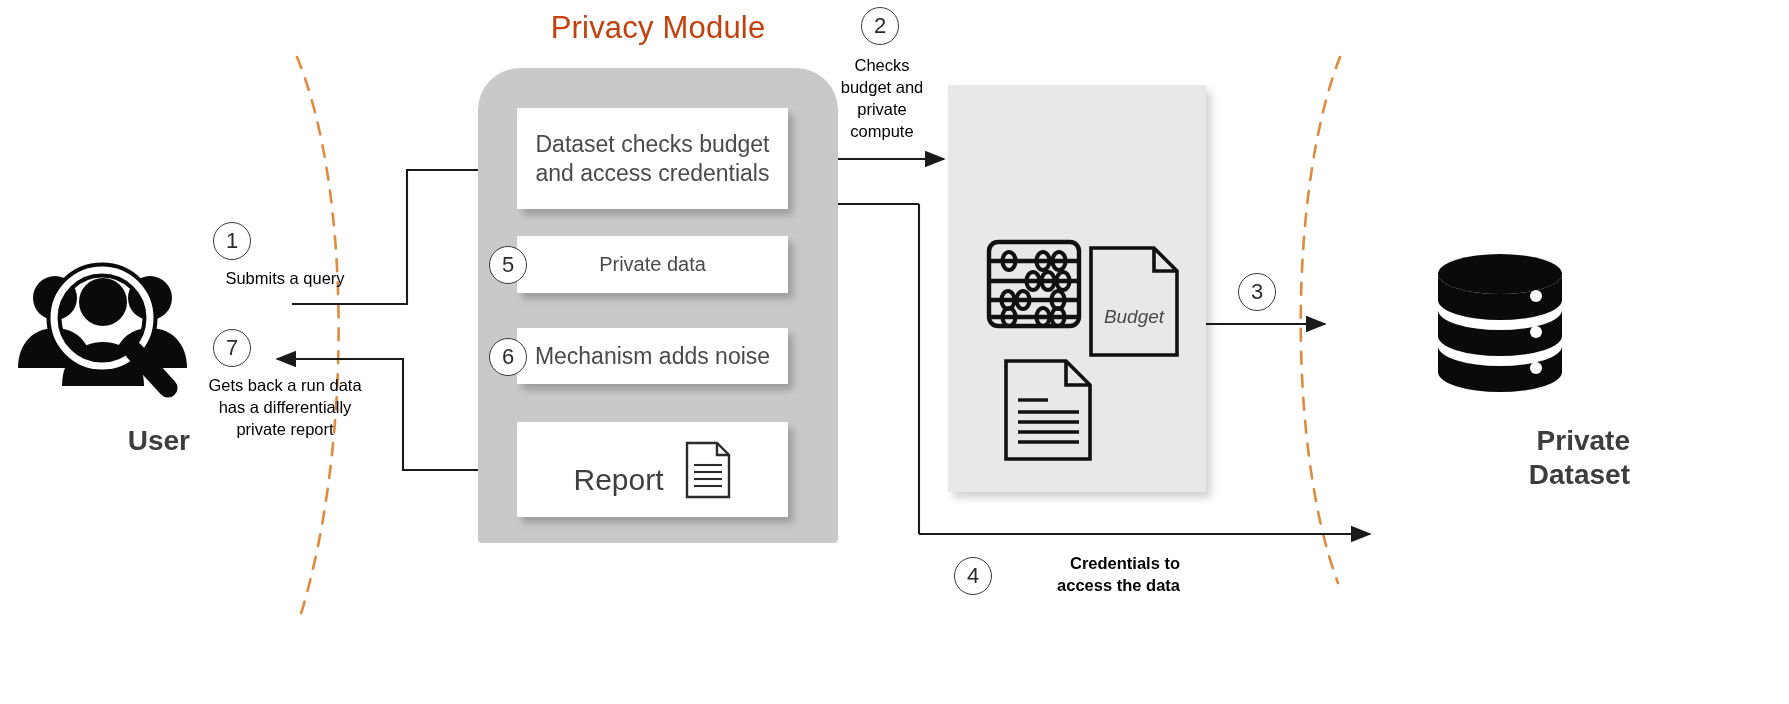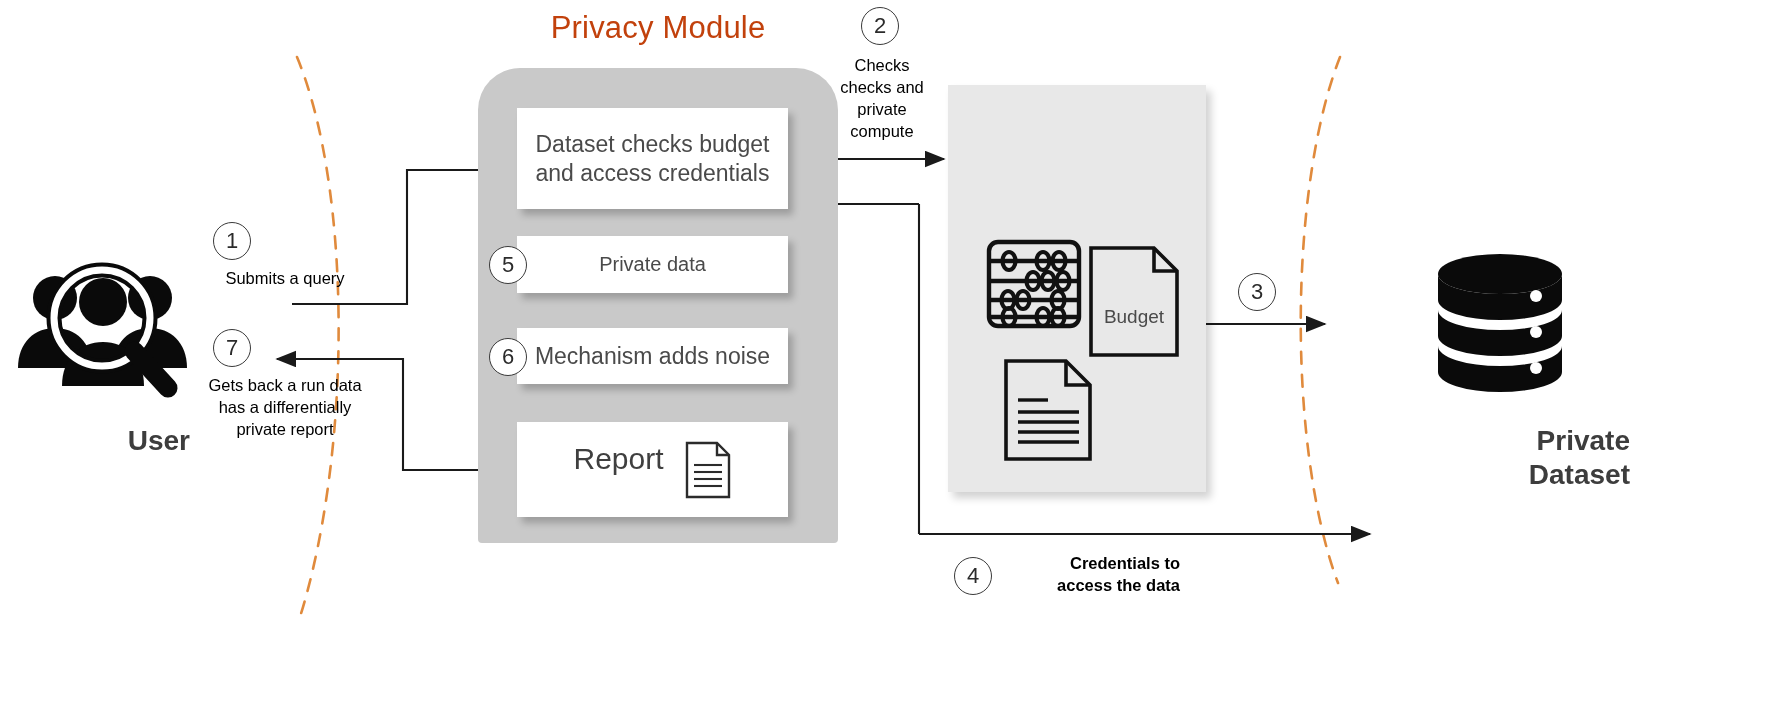--- a/index.html
+++ b/index.html
@@ -14,21 +14,21 @@
   .pmtitle{position:absolute;left:478px;top:10px;width:360px;text-align:center;
            font-size:31px;color:#c2410c;letter-spacing:.2px;}
 
   .pbox{position:absolute;background:#ffffff;box-shadow:5px 6px 7px rgba(0,0,0,.22);
         display:flex;align-items:center;justify-content:center;text-align:center;
         color:#4a4a4a;font-size:23px;line-height:1.22;}
   #box-dataset{left:517px;top:108px;width:271px;height:101px;}
   #box-private{left:517px;top:236px;width:271px;height:57px;font-size:20px;justify-content:center;}
   #box-mech{left:517px;top:328px;width:271px;height:56px;font-size:23px;}
   #box-report{left:517px;top:422px;width:271px;height:95px;}
-  #box-report .rpt-inner{display:flex;align-items:flex-start;gap:20px;}
+  #box-report .rpt-inner{display:flex;align-items:flex-end;gap:20px;}
   #box-report .rpt-label{font-size:30px;color:#3f3f3f;}
 
   
   .stepc{position:absolute;width:36px;height:36px;border-radius:50%;
          border:1.6px solid #3a3a3a;background:transparent;
          display:flex;align-items:center;justify-content:center;
          font-size:22px;color:#2b2b2b;}
   .stepc.filled{background:#ffffff;}
   #step5{left:489px;top:246px;}
   #step6{left:489px;top:338px;}
@@ -154,21 +154,21 @@
       <ellipse cx="78" cy="43" rx="6.5" ry="9"></ellipse>
       <ellipse cx="23" cy="62" rx="6.5" ry="9"></ellipse>
       <ellipse cx="38" cy="62" rx="6.5" ry="9"></ellipse>
       <ellipse cx="73" cy="62" rx="6.5" ry="9"></ellipse>
       <ellipse cx="24" cy="79" rx="6.5" ry="9"></ellipse>
       <ellipse cx="58" cy="79" rx="6.5" ry="9"></ellipse>
       <ellipse cx="73" cy="79" rx="6.5" ry="9"></ellipse>
     </g>
   </svg>
 
-  <div class="icon-budgetdoc" style="display:flex;align-items:center;justify-content:center;">
+  <div class="icon-budgetdoc" style="display:flex;align-items:center;justify-content:center;font-style:italic;">
     <svg viewBox="0 0 92 113" style="width:92px;height:113px;">
       <path d="M3,3 H66 L89,26 V110 H3 Z" fill="#e8e8e8" stroke="#111" stroke-width="3.6"></path>
       <path d="M66,3 V26 H89" fill="none" stroke="#111" stroke-width="3.6"></path>
       <text x="46" y="78" text-anchor="middle" font-family="Liberation Sans, sans-serif" font-size="19" fill="#4a4a4a">Budget</text>
     </svg>
   </div>
 
   <svg class="icon-linesdoc" viewBox="0 0 90 104">
     <path d="M3,3 H63 L87,27 V101 H3 Z" fill="#e8e8e8" stroke="#111" stroke-width="3.6"></path>
     <path d="M63,3 V27 H87" fill="none" stroke="#111" stroke-width="3.6"></path>
@@ -227,21 +227,21 @@
     <div>Gets back a run data</div>
     <div>has a differentially</div>
     <div>private report</div>
   </div>
 
   <div class="stepc" id="step2">
     <span>2</span>
   </div>
   <div class="cap" id="cap2">
     <div>Checks</div>
-    <div>checks and</div>
+    <div>budget and</div>
     <div>private</div>
     <div>compute</div>
   </div>
 
   <div class="stepc" id="step3">
     <span>3</span>
   </div>
 
   <div class="stepc" id="step4">
     <span>4</span>

